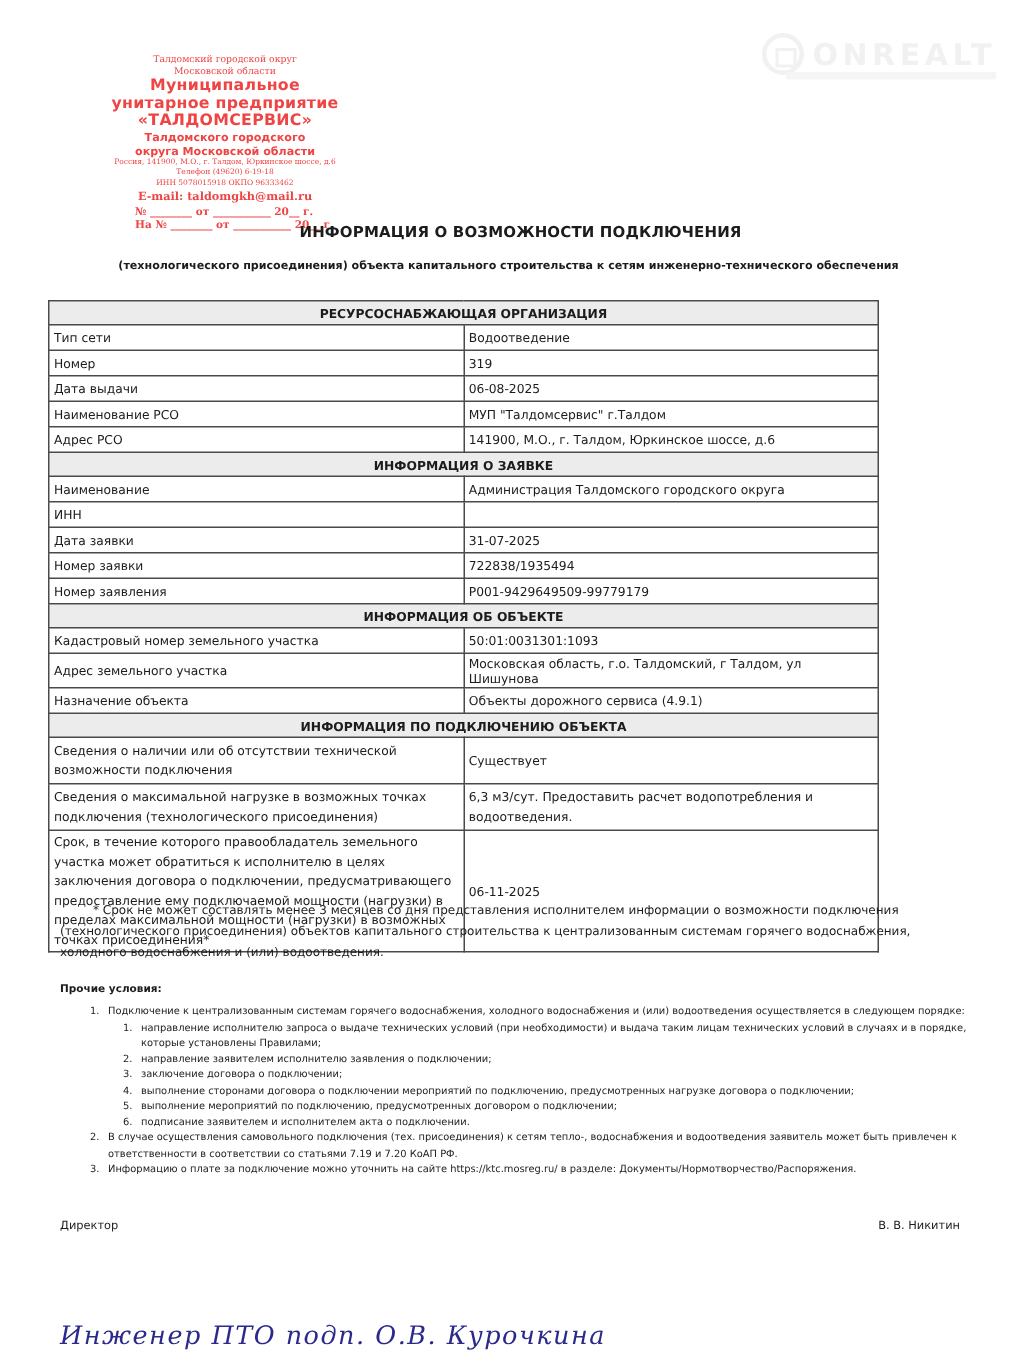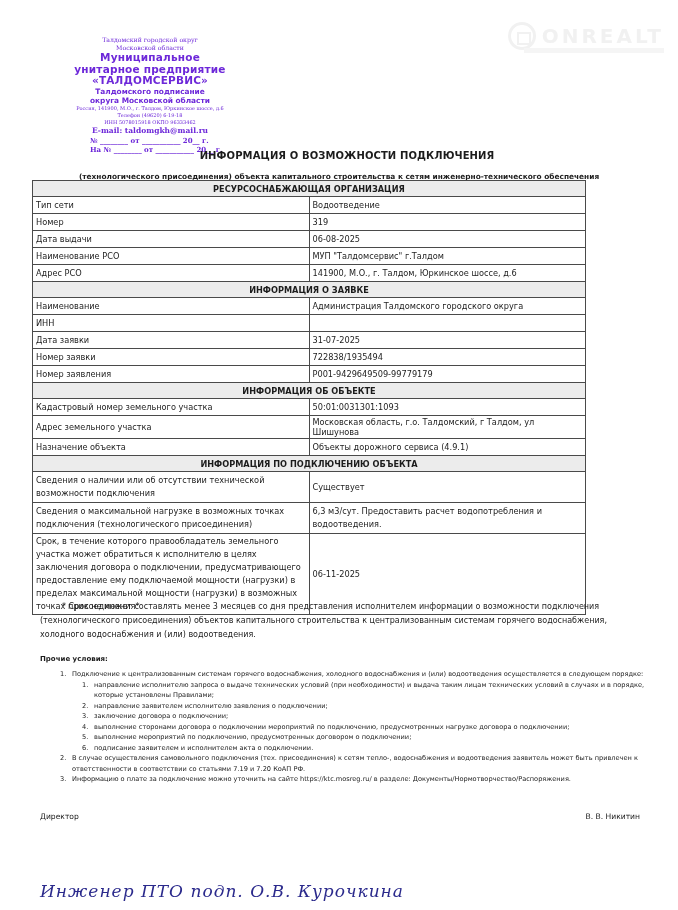--- a/index.html
+++ b/index.html
@@ -2,21 +2,21 @@
 <html><head>
 <meta charset="utf-8">
 <style>
   html, body { margin: 0; padding: 0; }
   body {
     width: 678px; height: 910px; overflow: hidden; background: #ffffff;
     font-family: "DejaVu Sans", sans-serif; color: #1c1c1c; position: relative;
   }
   .letterhead {
     position: absolute; left: 50px; top: 36px; width: 200px; text-align: center;
-    font-family: "DejaVu Serif", serif; color: #6d28d9;
+    font-family: "DejaVu Serif", serif; color: #ef4444;
   }
   .lh-small { font-size: 6.2px; line-height: 8px; }
   .lh-big { font-family: "DejaVu Sans", sans-serif; font-weight: bold; font-size: 10.5px; line-height: 11.5px; letter-spacing: 0.2px; }
   .lh-mid { font-family: "DejaVu Sans", sans-serif; font-weight: bold; font-size: 7.4px; line-height: 9px; }
   .lh-tiny { font-size: 5px; line-height: 7px; white-space: nowrap; }
   .lh-email { font-size: 7.5px; line-height: 10px; font-weight: bold; }
   .lh-ref { font-size: 7px; line-height: 9px; font-weight: bold; text-align: left; padding-left: 40px; white-space: pre; }
 
   .watermark {
     position: absolute; right: 14px; top: 22px; display: flex; align-items: center; gap: 6px;
@@ -30,21 +30,21 @@
   .doc-title {
     position: absolute; left: 0; right: 0; top: 150px; text-align: center;
     font-weight: bold; font-size: 10px; letter-spacing: 0.1px; margin-left: 16px;
   }
   .doc-subtitle {
     position: absolute; left: 0; right: 0; top: 172px; text-align: center;
     font-weight: bold; font-size: 7.4px;
   }
 
   table.info {
-    position: absolute; left: 32px; top: 180px; width: 554px;
+    position: absolute; left: 32px; top: 200px; width: 554px;
     border-collapse: collapse; font-size: 8.2px; table-layout: fixed;
   }
   table.info td { border: 1px solid #4a4a4a; padding: 1px 3px; vertical-align: middle; }
   table.info td.k { width: 298px; }
   table.info tr.sec td {
     background: #ececec; text-align: center; font-weight: bold; font-size: 8.2px; height: 13px;
   }
   table.info tr.r td { height: 14px; }
   table.info tr.r2 td { height: 28px; line-height: 13px; }
   table.info tr.r5 td { height: 64px; line-height: 13px; }
@@ -68,21 +68,21 @@
 </style>
 </head>
 <body>
 
 <div class="letterhead">
   <div class="lh-small">Талдомский городской округ</div>
   <div class="lh-small">Московской области</div>
   <div class="lh-big">Муниципальное</div>
   <div class="lh-big">унитарное предприятие</div>
   <div class="lh-big">«ТАЛДОМСЕРВИС»</div>
-  <div class="lh-mid">Талдомского подписание</div>
+  <div class="lh-mid">Талдомского городского</div>
   <div class="lh-mid">округа Московской области</div>
   <div class="lh-tiny">Россия, 141900, М.О., г. Талдом, Юркинское шоссе, д.6</div>
   <div class="lh-tiny">Телефон (49620) 6-19-18</div>
   <div class="lh-tiny">ИНН 5078015918     ОКПО 96333462</div>
   <div class="lh-email">E-mail: taldomgkh@mail.ru</div>
   <div class="lh-ref">№ ________ от ___________ 20__ г.</div>
   <div class="lh-ref">На № ________ от ___________ 20__ г.</div>
 </div>
 
 <div class="watermark">

